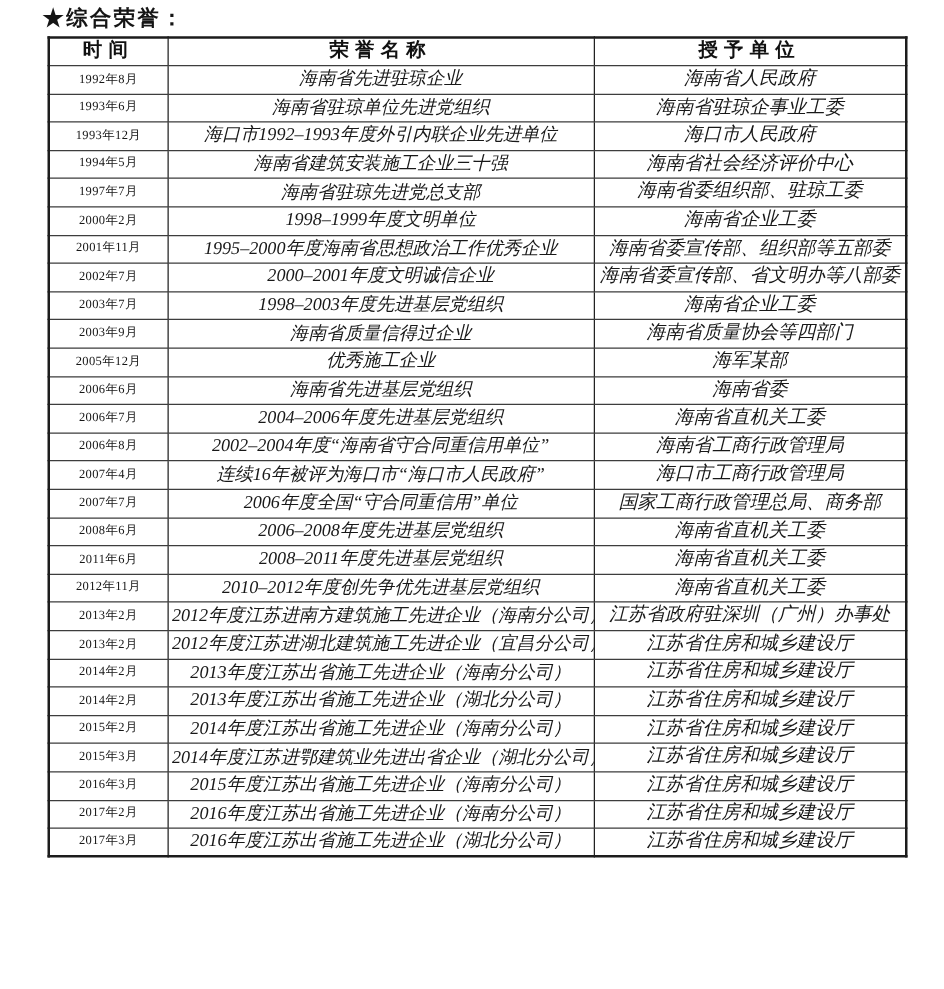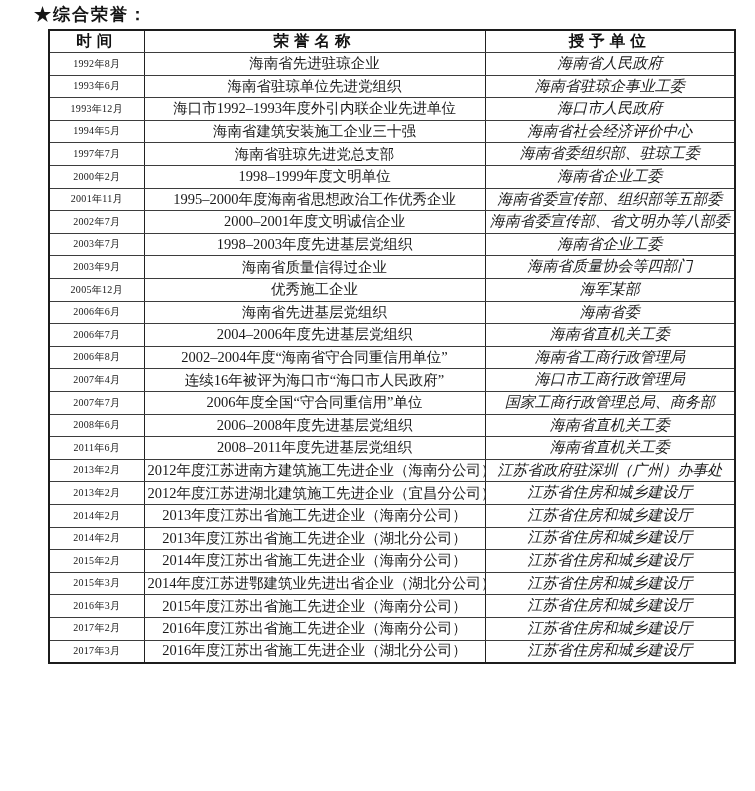--- a/index.html
+++ b/index.html
@@ -22,21 +22,21 @@
     left: 34px;
     top: 3px;
     font-size: 17px;
     font-weight: bold;
     letter-spacing: 2px;
     color: #151515;
     white-space: nowrap;
   }
   table.honor-table {
     position: absolute;
-    left: 48px;
+    left: 38px;
     top: 29px;
     width: 686px;
     border-collapse: collapse;
     table-layout: fixed;
     background: #ffffff;
   }
   table.honor-table, table.honor-table tr, table.honor-table td, table.honor-table th {
     border: 1px solid #2a2a2a;
   }
   table.honor-table { border: 2px solid #1c1c1c; }
@@ -63,20 +63,21 @@
   col.c-honor { width: 341px; }
   col.c-unit  { width: 250px; }
   td.col-time {
     font-size: 10px;
     letter-spacing: 0.3px;
     color: #161616;
   }
   td.col-honor {
     font-size: 14.5px;
     color: #181818;
+    font-style: italic;
   }
   td.col-unit {
     font-size: 15px;
     color: #181818;
     font-style: italic;
   }
 </style>
 </head>
 <body>
 
@@ -182,20 +183,25 @@
           <td class="col-time">2008年6月</td>
           <td class="col-honor">2006–2008年度先进基层党组织</td>
           <td class="col-unit">海南省直机关工委</td>
         </tr>
         <tr>
           <td class="col-time">2011年6月</td>
           <td class="col-honor">2008–2011年度先进基层党组织</td>
           <td class="col-unit">海南省直机关工委</td>
         </tr>
         <tr>
+          <td class="col-time">2012年11月</td>
+          <td class="col-honor">2010–2012年度创先争优先进基层党组织</td>
+          <td class="col-unit">海南省直机关工委</td>
+        </tr>
+        <tr>
           <td class="col-time">2013年2月</td>
           <td class="col-honor">2012年度江苏进南方建筑施工先进企业（海南分公司）</td>
           <td class="col-unit">江苏省政府驻深圳（广州）办事处</td>
         </tr>
         <tr>
           <td class="col-time">2013年2月</td>
           <td class="col-honor">2012年度江苏进湖北建筑施工先进企业（宜昌分公司）</td>
           <td class="col-unit">江苏省住房和城乡建设厅</td>
         </tr>
         <tr>

